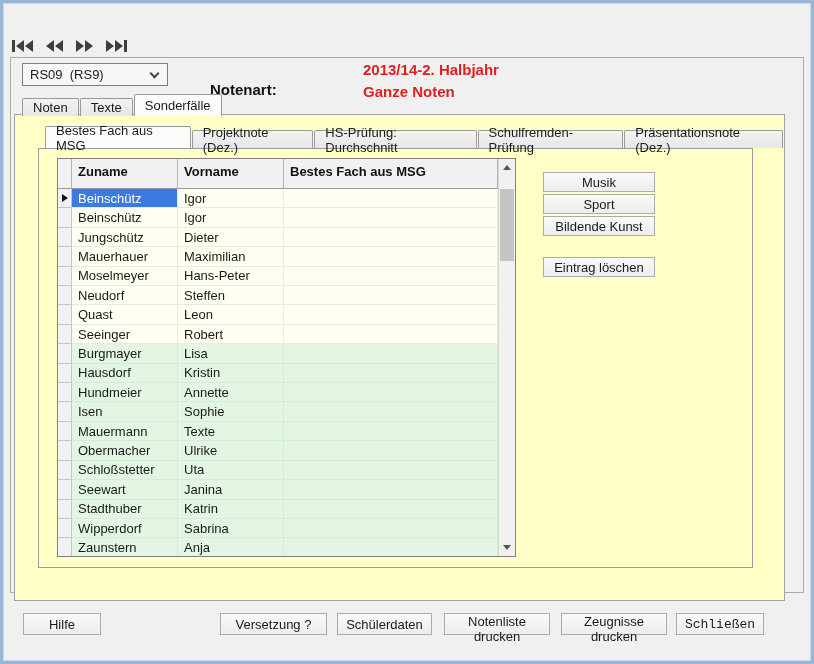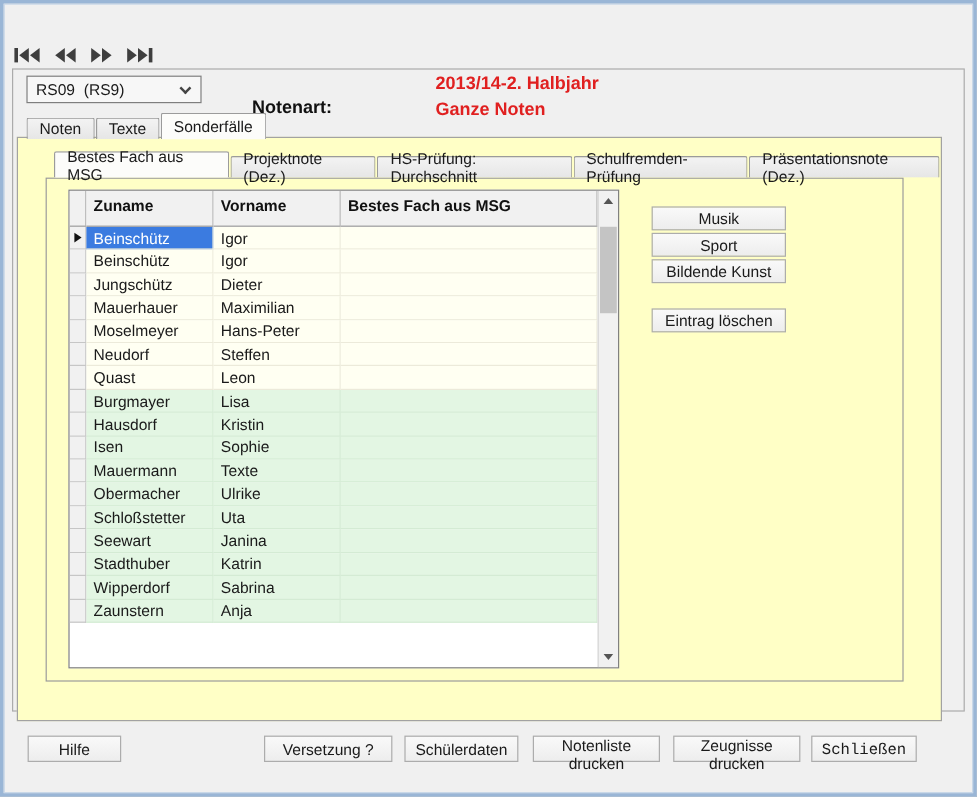--- a/index.html
+++ b/index.html
@@ -186,30 +186,42 @@
                 <div class="g-cell col-zuname">Neudorf</div>
                 <div class="g-cell col-vorname">Steffen</div>
                 <div class="g-cell col-bestes"></div>
               </div>
               <div class="g-row cream">
                 <div class="g-ind"></div>
                 <div class="g-cell col-zuname">Quast</div>
                 <div class="g-cell col-vorname">Leon</div>
                 <div class="g-cell col-bestes"></div>
               </div>
+              <div class="g-row cream">
+                <div class="g-ind"></div>
+                <div class="g-cell col-zuname">Seeinger</div>
+                <div class="g-cell col-vorname">Robert</div>
+                <div class="g-cell col-bestes"></div>
+              </div>
               <div class="g-row green">
                 <div class="g-ind"></div>
                 <div class="g-cell col-zuname">Burgmayer</div>
                 <div class="g-cell col-vorname">Lisa</div>
                 <div class="g-cell col-bestes"></div>
               </div>
               <div class="g-row green">
                 <div class="g-ind"></div>
                 <div class="g-cell col-zuname">Hausdorf</div>
                 <div class="g-cell col-vorname">Kristin</div>
+                <div class="g-cell col-bestes"></div>
+              </div>
+              <div class="g-row green">
+                <div class="g-ind"></div>
+                <div class="g-cell col-zuname">Hundmeier</div>
+                <div class="g-cell col-vorname">Annette</div>
                 <div class="g-cell col-bestes"></div>
               </div>
               <div class="g-row green">
                 <div class="g-ind"></div>
                 <div class="g-cell col-zuname">Isen</div>
                 <div class="g-cell col-vorname">Sophie</div>
                 <div class="g-cell col-bestes"></div>
               </div>
               <div class="g-row green">
                 <div class="g-ind"></div>

